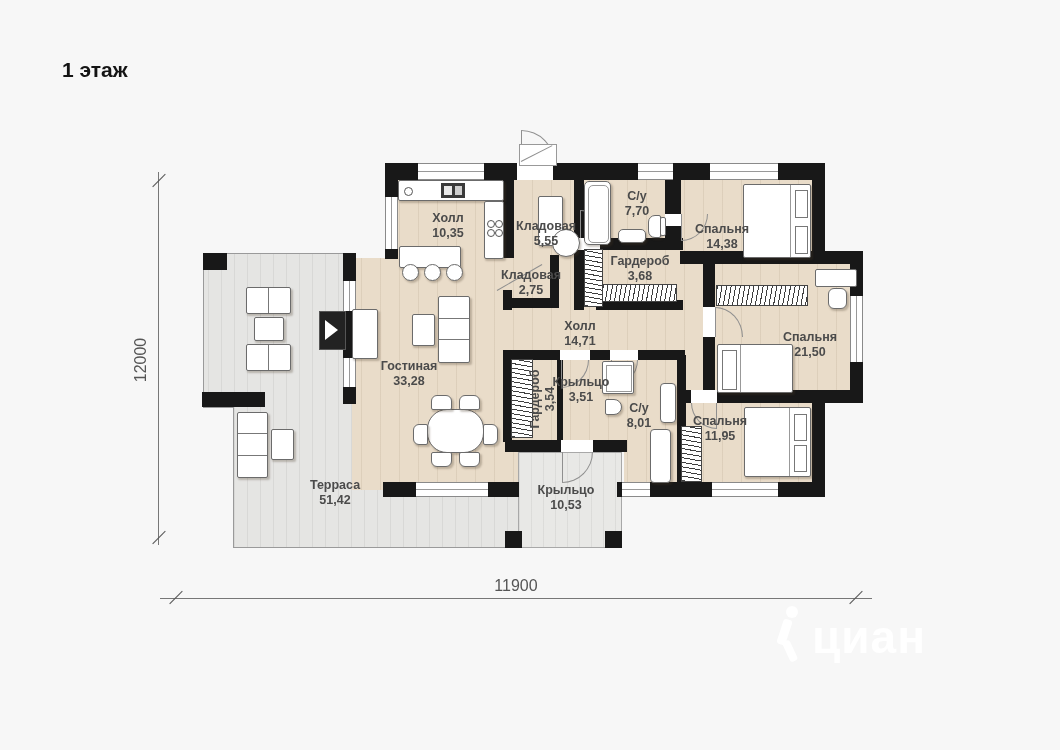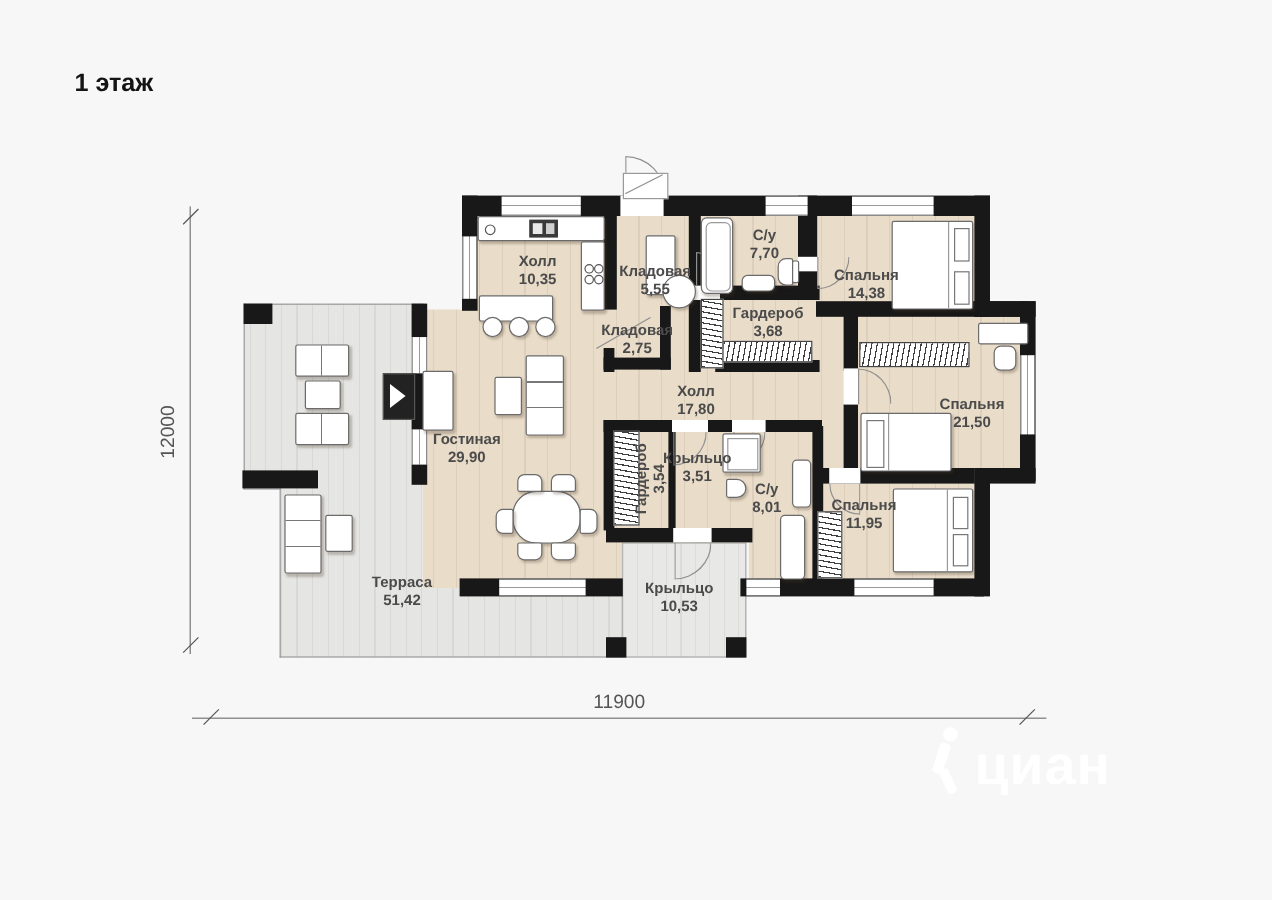--- a/index.html
+++ b/index.html
@@ -250,29 +250,29 @@
       <div class="room-label" style="left: 531px; top: 268px;">
         <div>Кладовая</div>
         <div>2,75</div>
       </div>
       <div class="room-label" style="left: 640px; top: 254px;">
         <div>Гардероб</div>
         <div>3,68</div>
       </div>
       <div class="room-label" style="left: 580px; top: 319px;">
         <div>Холл</div>
-        <div>17,80</div>
+        <div>14,71</div>
       </div>
       <div class="room-label" style="left: 810px; top: 330px;">
         <div>Спальня</div>
         <div>21,50</div>
       </div>
-      <div class="room-label" style="left: 389px; top: 359px;">
+      <div class="room-label" style="left: 409px; top: 359px;">
         <div>Гостиная</div>
-        <div>29,90</div>
+        <div>33,28</div>
       </div>
       <div class="room-label vert" style="left: 542px; top: 399px;">
         <div>Гардероб</div>
         <div>3,54</div>
       </div>
       <div class="room-label" style="left: 581px; top: 375px;">
         <div>Крыльцо</div>
         <div>3,51</div>
       </div>
       <div class="room-label" style="left: 639px; top: 401px;">

